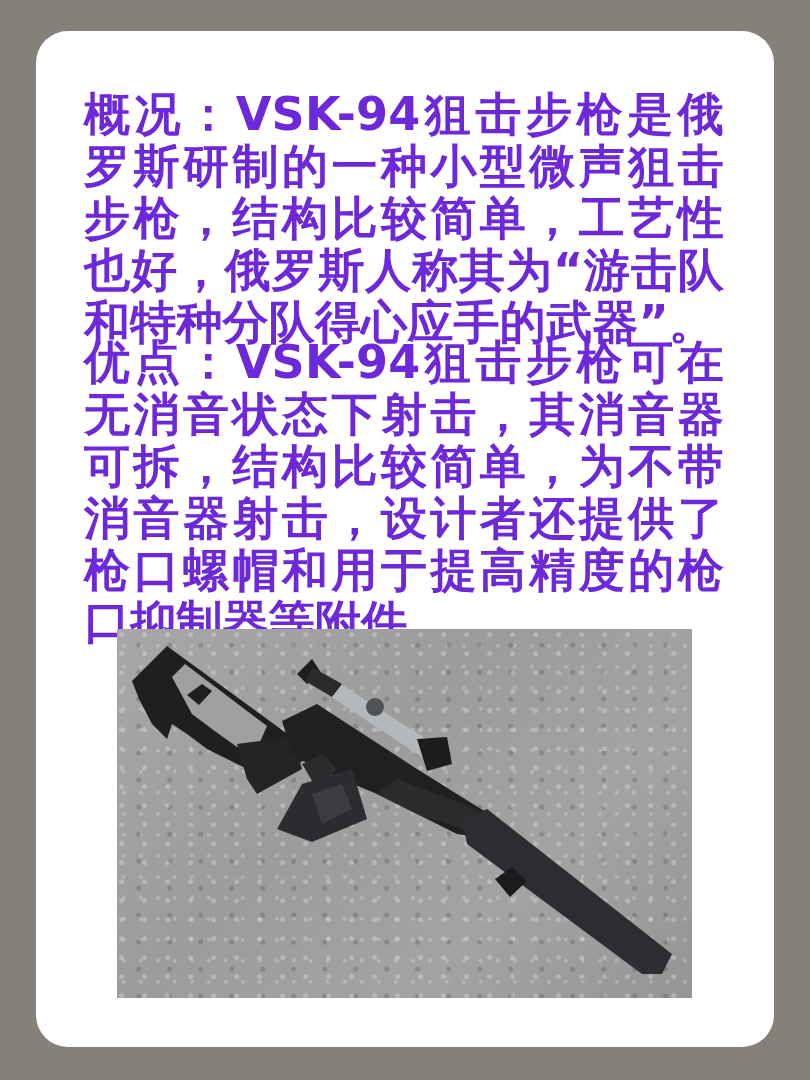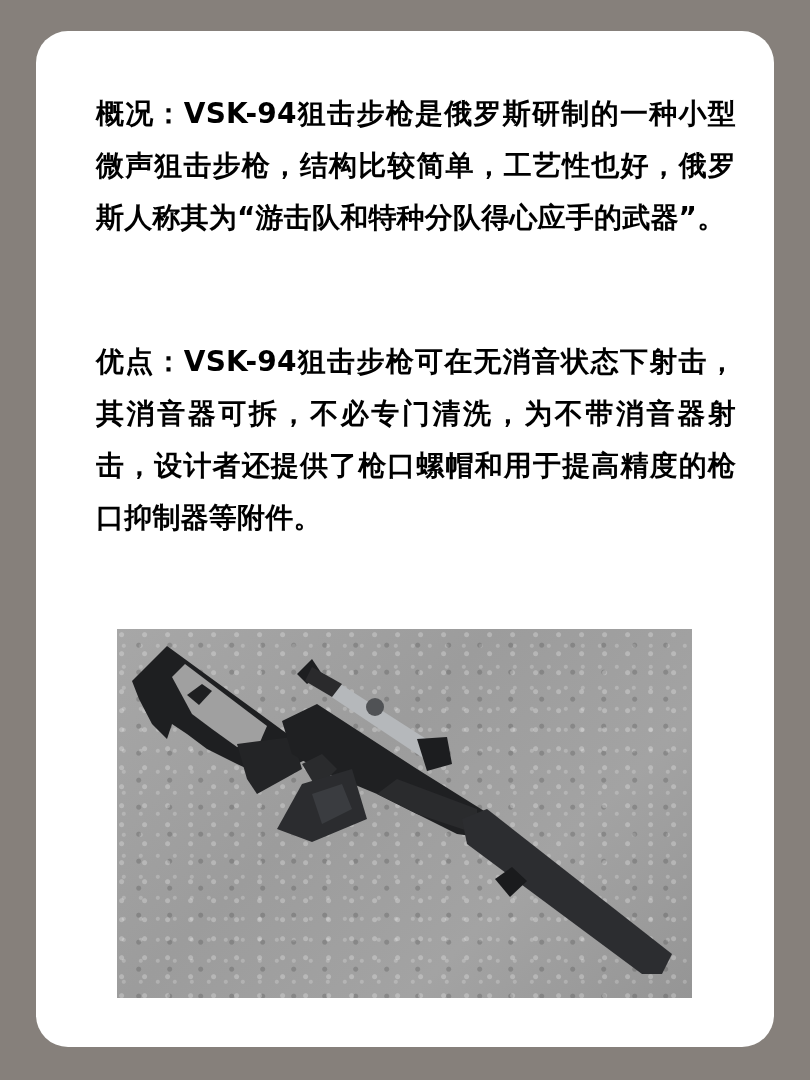--- a/index.html
+++ b/index.html
@@ -7,22 +7,22 @@
     width:810px; height:1080px; overflow:hidden;
     background:#86807b;
     font-family: "DejaVu Sans", "Liberation Sans", sans-serif;
     position:relative;
   }
   .card {
     position:absolute; left:36px; top:31px; width:738px; height:1016px;
     background:#ffffff; border-radius:32px;
   }
   .para {
-    position:absolute; left:60px; width:640px;
-    font-size:28px; line-height:52px; color:#000000;
+    position:absolute; left:48px; width:640px;
+    font-size:46px; line-height:52px; color:#6d28d9;
     font-weight:bold; letter-spacing:0.2px;
     word-break:break-all; text-align:justify;
   }
   .p1 { top:57px; }
   .p2 { top:305px; }
   .photo {
     position:absolute; left:81px; top:598px; width:575px; height:369px;
     overflow:hidden;
     background:
       radial-gradient(circle at 20% 30%, rgba(255,255,255,0.25) 0 2px, transparent 3px),
@@ -31,21 +31,21 @@
       linear-gradient(135deg, #a7a7a7 0%, #9c9c9c 40%, #a3a3a3 70%, #959595 100%);
     background-size: 23px 19px, 31px 27px, 17px 21px, 100% 100%;
   }
   .photo svg { position:absolute; left:0; top:0; }
 </style>
 </head>
 <body>
 
 <div class="card">
   <div class="para p1">概况：VSK-94狙击步枪是俄罗斯研制的一种小型微声狙击步枪，结构比较简单，工艺性也好，俄罗斯人称其为“游击队和特种分队得心应手的武器”。</div>
-  <div class="para p2">优点：VSK-94狙击步枪可在无消音状态下射击，其消音器可拆，不必专门清洗，为不带消音器射击，设计者还提供了枪口螺帽和用于提高精度的枪口抑制器等附件。</div>
+  <div class="para p2">优点：VSK-94狙击步枪可在无消音状态下射击，其消音器可拆，结构比较简单，为不带消音器射击，设计者还提供了枪口螺帽和用于提高精度的枪口抑制器等附件。</div>
 
   <div class="photo">
     <svg width="575" height="369" viewBox="0 0 575 369">
 
       <g fill="#1e1f21">
         <path d="M15 52 L50 17 L180 112 L190 130 L150 150 L135 142 L120 135 L90 120 L70 105 L55 95 L50 110 L35 95 L22 70 Z"></path>
       </g>
 
       <path d="M55 48 L68 35 L150 97 L140 120 L120 118 L95 100 L75 85 Z" fill="#a0a0a0"></path>
       <path d="M70 66 L85 55 L95 62 L82 76 Z" fill="#1e1f21"></path>

